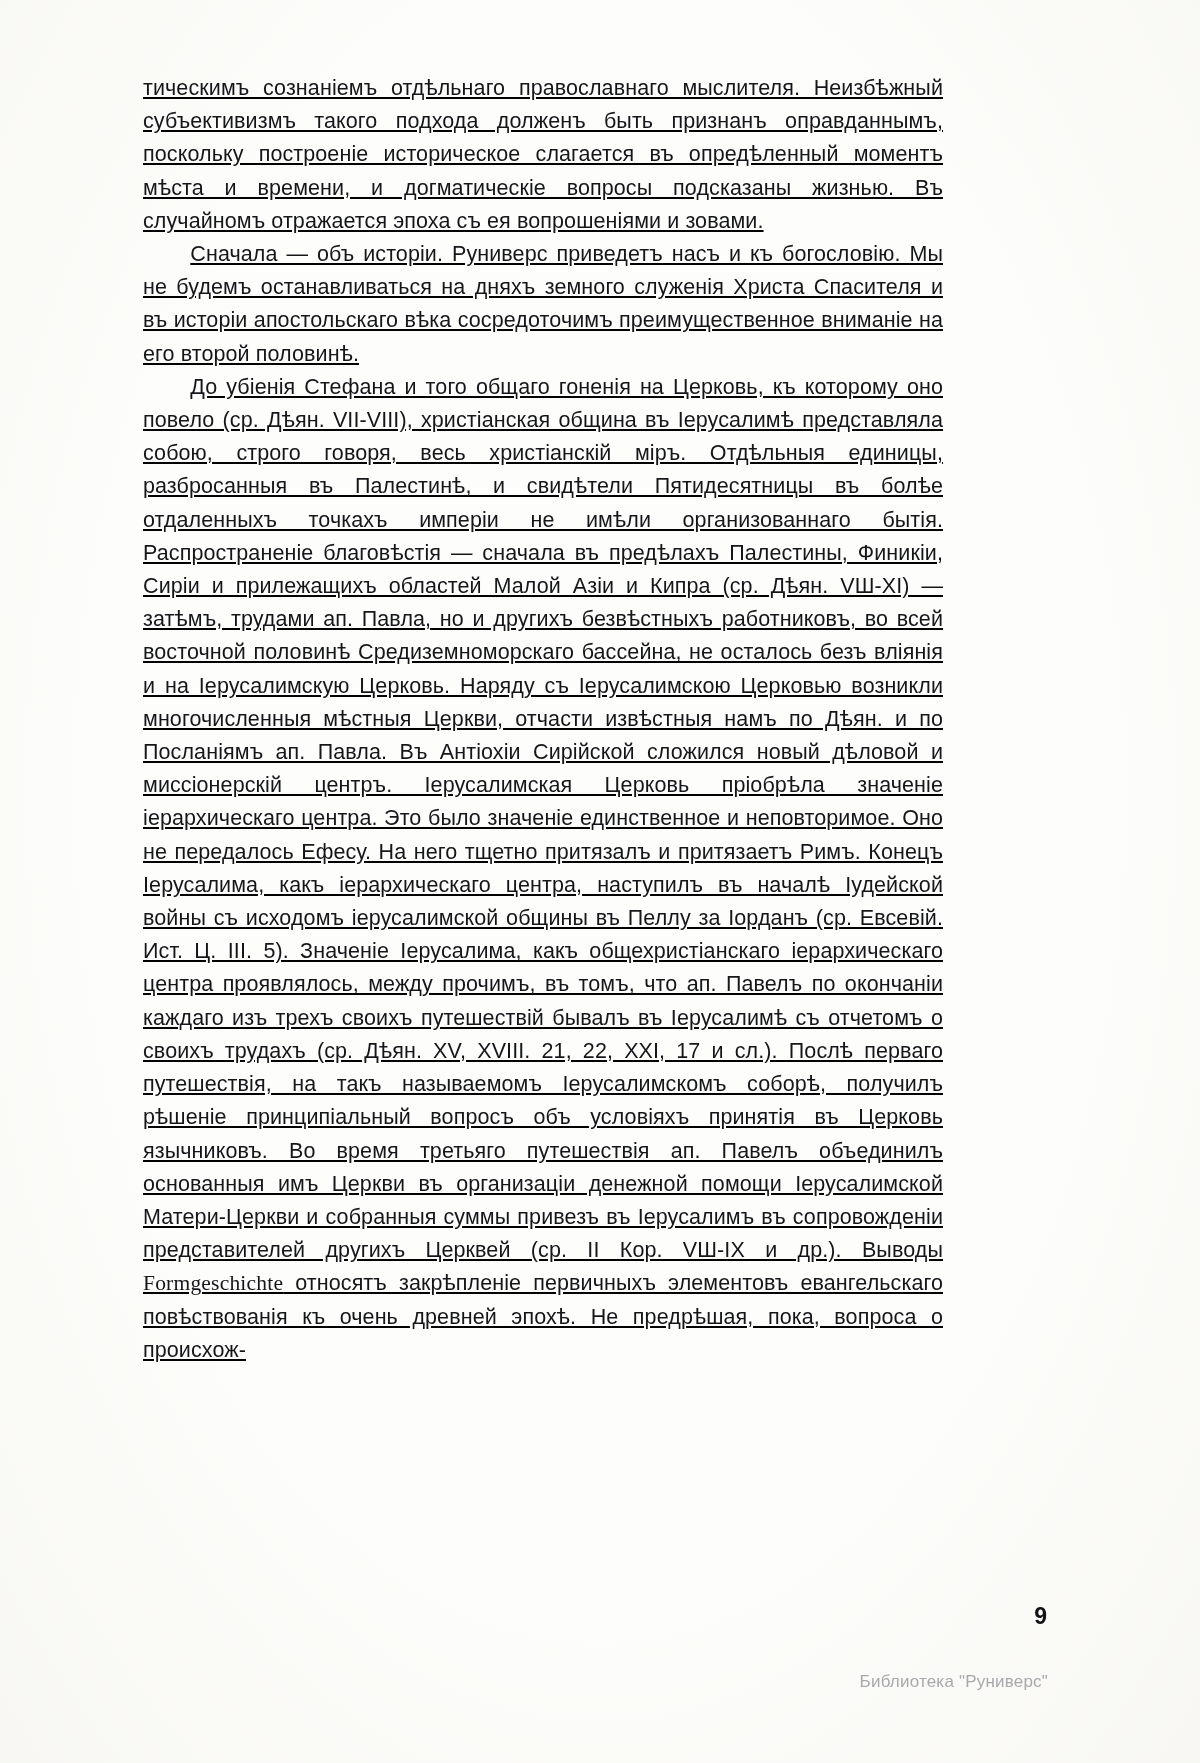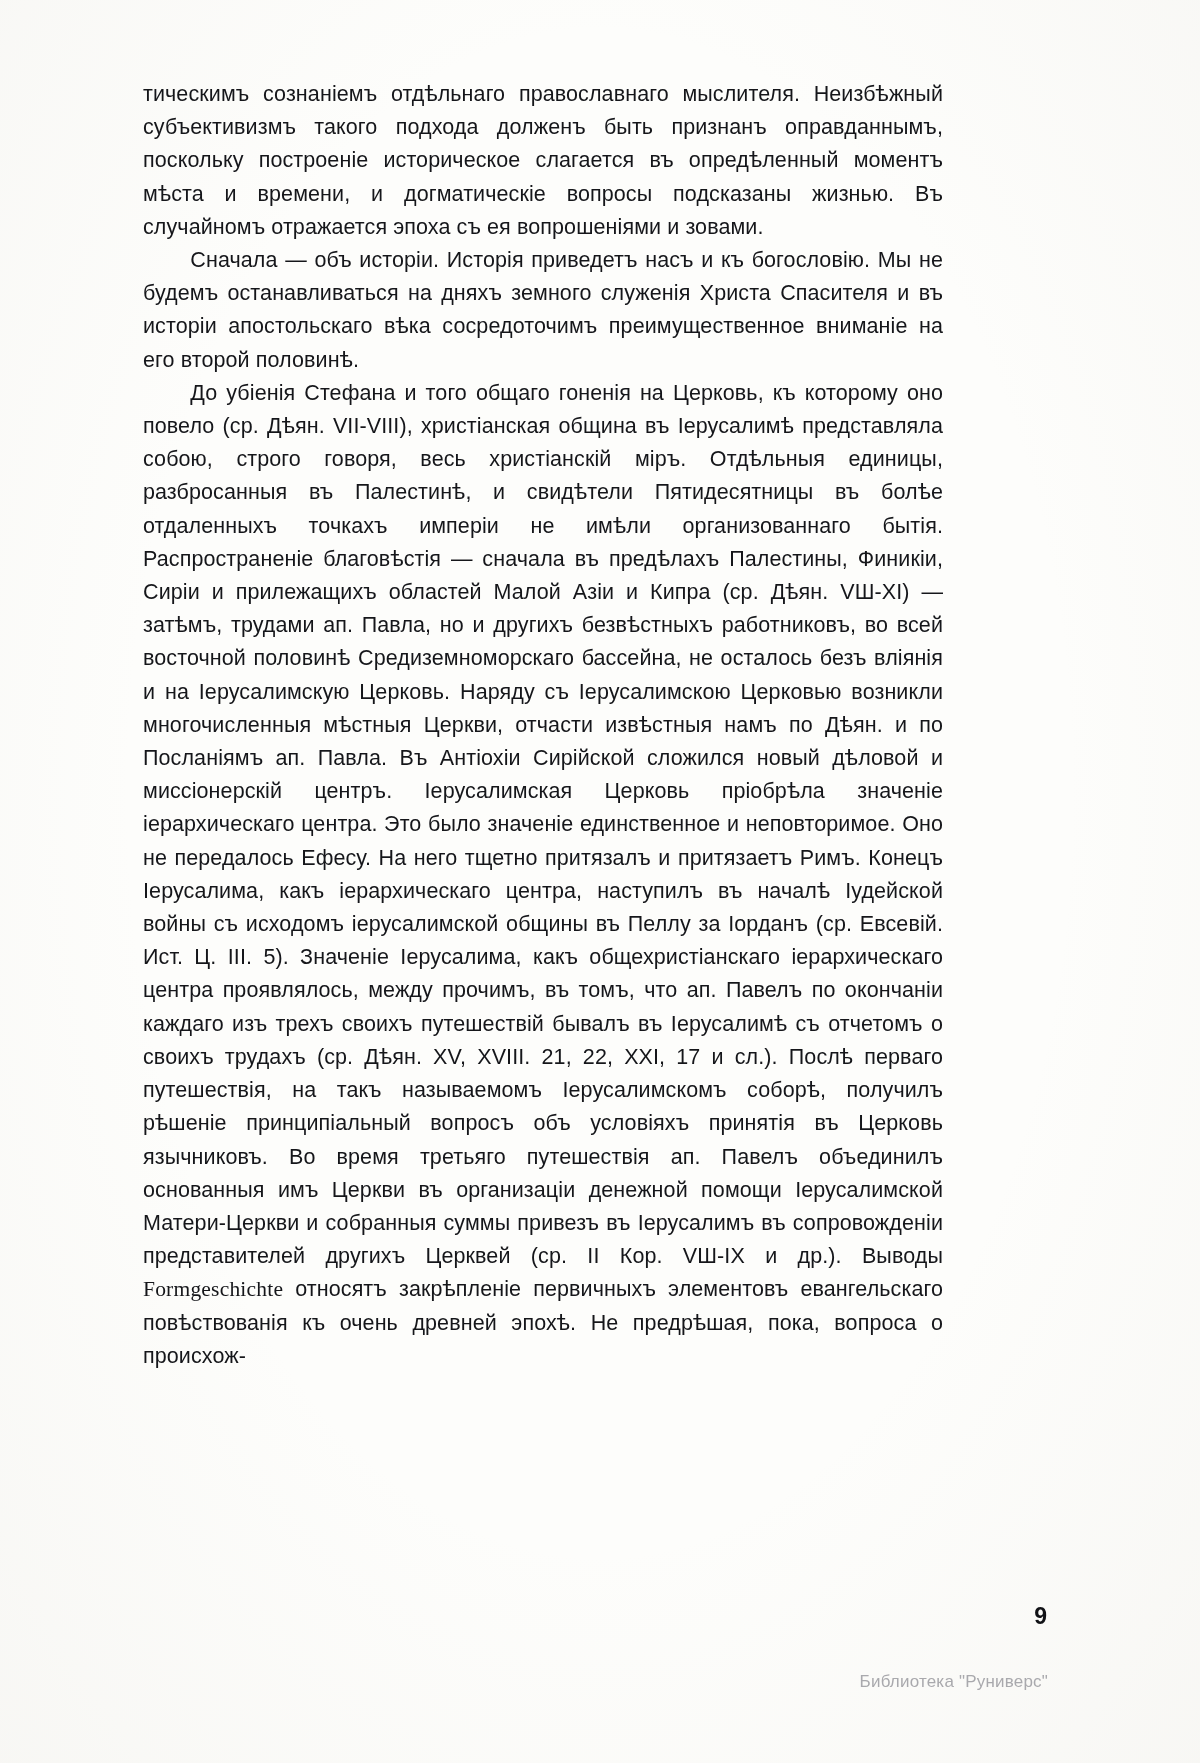--- a/index.html
+++ b/index.html
@@ -20,22 +20,23 @@
     content: "";
     position: absolute;
     inset: 0;
     pointer-events: none;
     background:
       radial-gradient(ellipse at 50% 45%, rgba(255,255,255,0) 55%, rgba(200,195,185,0.10) 100%);
   }
   .text-column {
     position: absolute;
     left: 143px;
-    top: 78px;
+    top: 72px;
     width: 800px;
+    text-decoration: underline;
   }
   p.para {
     margin: 0;
     font-size: 21.5px;
     line-height: 33.2px;
     color: #15161a;
     text-align: justify;
     text-justify: inter-word;
     letter-spacing: 0.1px;
     font-family: "Liberation Sans", sans-serif;
@@ -71,21 +72,21 @@
 </style>
 </head>
 <body>
 
 <div class="page">
 
   <div class="text-column">
 
     <p class="para">тическимъ сознаніемъ отдѣльнаго православнаго мыслителя. Неизбѣжный субъективизмъ такого подхода долженъ быть признанъ оправданнымъ, поскольку построеніе историческое слагается въ опредѣленный моментъ мѣста и времени, и догматическіе вопросы подсказаны жизнью. Въ случайномъ отражается эпоха съ ея вопрошеніями и зовами.</p>
 
-    <p class="para indent">Сначала — объ исторіи. Исторія приведетъ насъ и къ богословію. Мы не будемъ останавливаться на дняхъ земного служенія Христа Спасителя и въ исторіи апостольскаго вѣка сосредоточимъ преимущественное вниманіе на его второй половинѣ.</p>
+    <p class="para indent">Сначала — объ исторіи. Руниверс приведетъ насъ и къ богословію. Мы не будемъ останавливаться на дняхъ земного служенія Христа Спасителя и въ исторіи апостольскаго вѣка сосредоточимъ преимущественное вниманіе на его второй половинѣ.</p>
 
     <p class="para indent"><span>До убіенія Стефана и того общаго гоненія на Церковь, къ которому оно повело (ср. Дѣян. VII-VIII), христіанская община въ Іерусалимѣ представляла собою, строго говоря, весь христіанскій міръ. Отдѣльныя единицы, разбросанныя въ Палестинѣ, и свидѣтели Пятидесятницы въ болѣе отдаленныхъ точкахъ имперіи не имѣли организованнаго бытія. Распространеніе благовѣстія — сначала въ предѣлахъ Палестины, Финикіи, Сиріи и прилежащихъ областей Малой Азіи и Кипра (ср. Дѣян. VШ-ХІ) — затѣмъ, трудами ап. Павла, но и другихъ безвѣстныхъ работниковъ, во всей восточной половинѣ Средиземноморскаго бассейна, не осталось безъ вліянія и на Іерусалимскую Церковь. Наряду съ Іерусалимскою Церковью возникли многочисленныя мѣстныя Церкви, отчасти извѣстныя намъ по Дѣян. и по Посланіямъ ап. Павла. Въ Антіохіи Сирійской сложился новый дѣловой и миссіонерскій центръ. Іерусалимская Церковь пріобрѣла значеніе іерархическаго центра. Это было значеніе единственное и неповторимое. Оно не передалось Ефесу. На него тщетно притязалъ и притязаетъ Римъ. Конецъ Іерусалима, какъ іерархическаго центра, наступилъ въ началѣ Іудейской войны съ исходомъ іерусалимской общины въ Пеллу за Іорданъ (ср. Евсевій. Ист. Ц. III. 5). Значеніе Іерусалима, какъ общехристіанскаго іерархическаго центра проявлялось, между прочимъ, въ томъ, что ап. Павелъ по окончаніи каждаго изъ трехъ своихъ путешествій бывалъ въ Іерусалимѣ съ отчетомъ о своихъ трудахъ (ср. Дѣян. XV, XVIII. 21, 22, XXI, 17 и сл.). Послѣ перваго путешествія, на такъ называемомъ Іерусалимскомъ соборѣ, получилъ рѣшеніе принципіальный вопросъ объ условіяхъ принятія въ Церковь язычниковъ. Во время третьяго путешествія ап. Павелъ объединилъ основанныя имъ Церкви въ организаціи денежной помощи Іерусалимской Матери-Церкви и собранныя суммы привезъ въ Іерусалимъ въ сопровожденіи представителей другихъ Церквей (ср. II Кор. VШ-ІХ и др.). Выводы </span><span class="gothic">Formgeschichte</span><span> относятъ закрѣпленіе первичныхъ элементовъ евангельскаго повѣствованія къ очень древней эпохѣ. Не предрѣшая, пока, вопроса о происхож-</span></p>
 
   </div>
 
   <div class="page-number">9</div>
 
   <div class="watermark">Библиотека "Руниверс"</div>
 
 </div>

